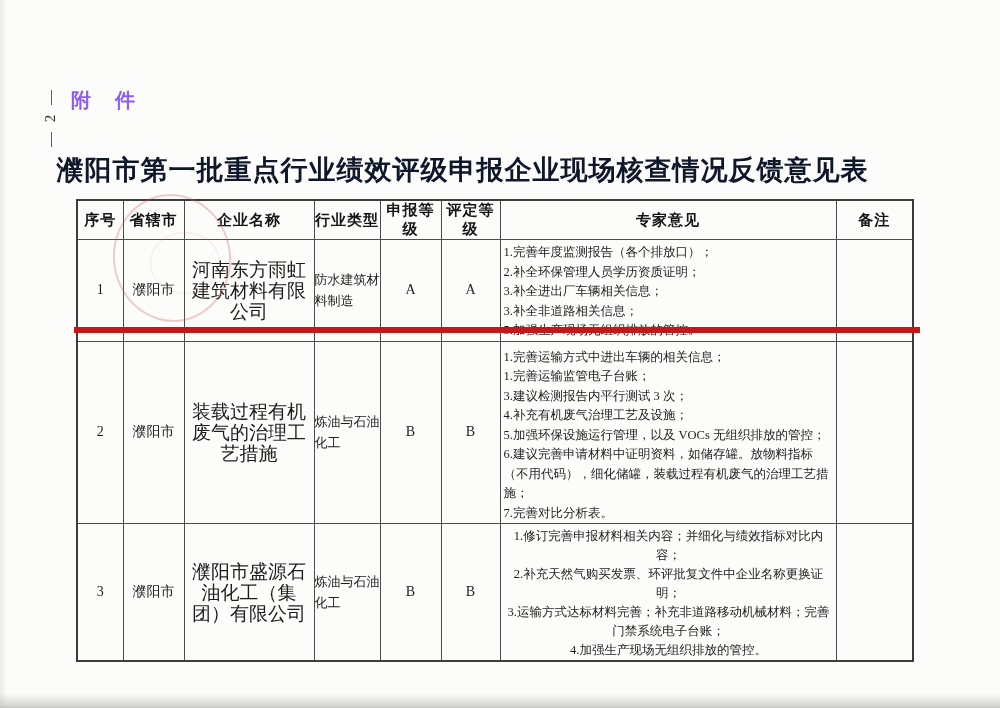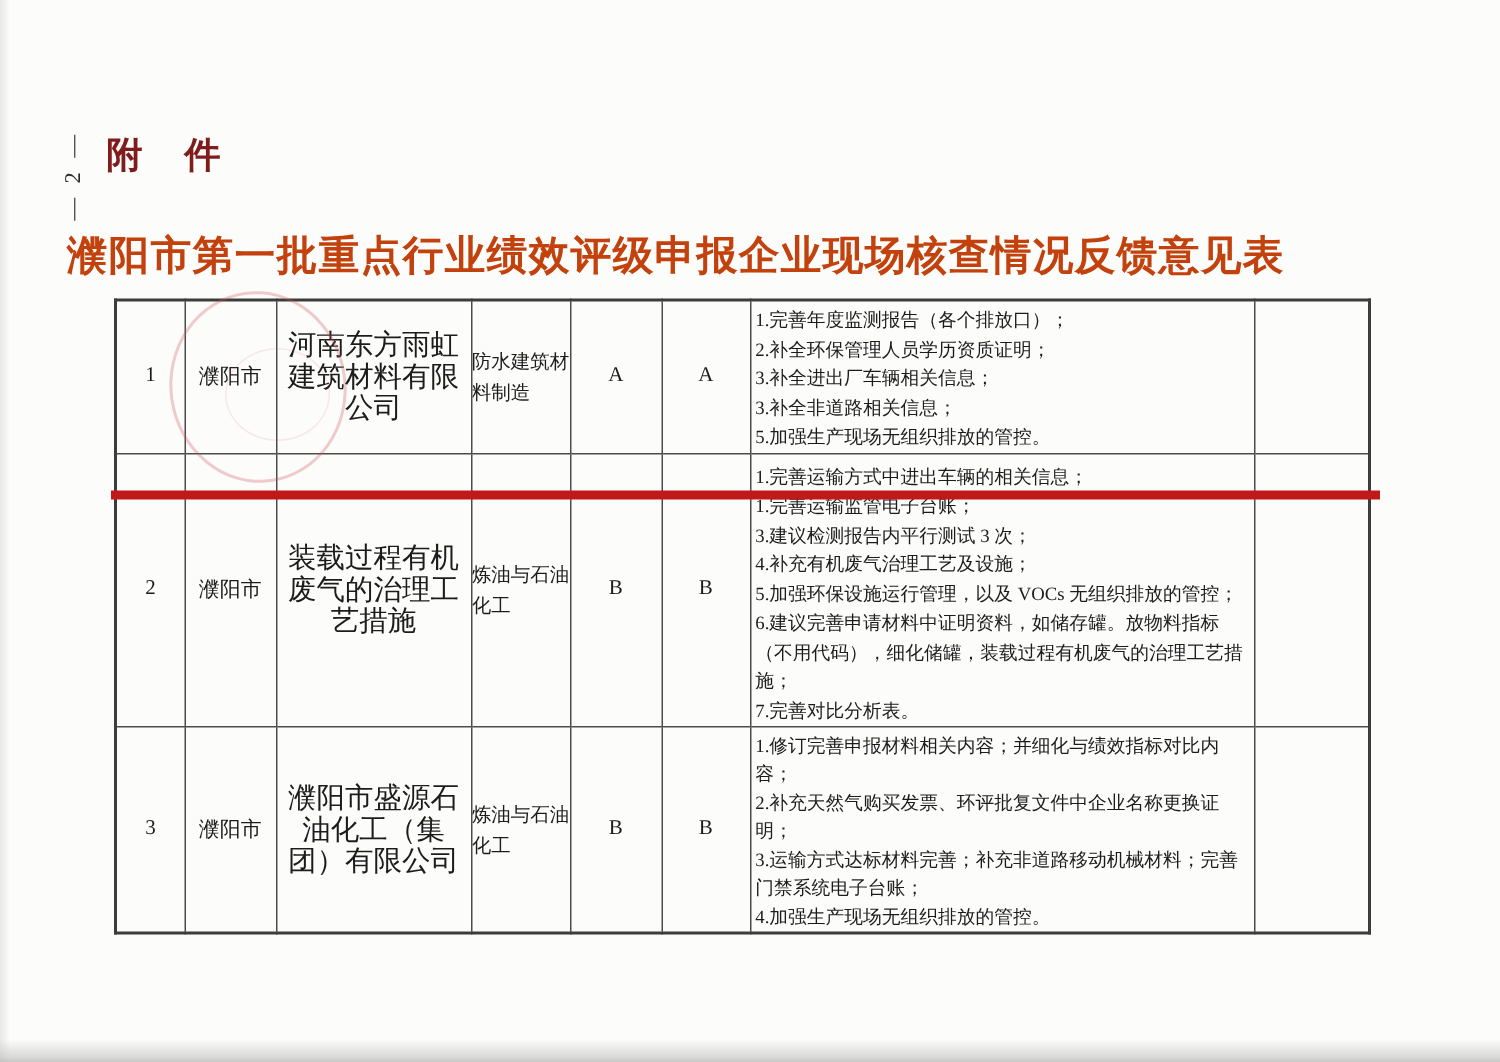--- a/index.html
+++ b/index.html
@@ -13,28 +13,28 @@
     overflow:hidden;
   }
   .page-num {
     position:absolute; left:50px; top:117px;
     transform:translate(-50%,-50%) rotate(-90deg);
     white-space:nowrap;
     font-size:15px; letter-spacing:3px; color:#2a2a2a;
   }
   .attachment {
     position:absolute; left:71px; top:87px;
-    font-size:24px; font-weight:bold; color:#7f1d1d;
+    font-size:20px; font-weight:bold; color:#8b5cf6;
     letter-spacing:2px;
     font-family:Liberation Serif, serif;
   }
   .doc-title {
-    position:absolute; left:4px; top:152px; width:893px;
+    position:absolute; left:16px; top:152px; width:893px;
     text-align:center;
-    font-size:27px; font-weight:bold; color:#c2410c;
+    font-size:27px; font-weight:bold; color:#0f172a;
     letter-spacing:1px;
   }
   .main-table {
     position:absolute; left:76px; top:199px;
     border-collapse:collapse;
     table-layout:fixed;
     width:836px;
     background:transparent;
   }
   .main-table td, .main-table th {
@@ -51,21 +51,21 @@
   .main-table th {
     font-size:15px; font-weight:bold; text-align:center; color:#141414;
     letter-spacing:1px;
   }
   td.c-seq, td.c-city, td.c-grade { text-align:center; font-size:14px; }
   td.c-company { font-size:19px; line-height:21px; padding:0; text-align:center; }
   td.c-industry { font-size:13px; line-height:21px; padding:0; text-align:left;margin-left:40px; }
   td.c-ops { vertical-align:top; padding:3px 2px 0 3px;margin-left:28px; }
   td.c-ops .op { font-size:12.5px; line-height:19.5px; white-space:normal; }
   tr.r2 td.c-ops { padding-top:6px; }
-  tr.r3 td.c-ops .op { line-height:19px; }
+  tr.r3 td.c-ops .op { line-height:19px;text-align:center; }
   td.c-remark { font-size:13px; }
   .red-line {
     position:absolute; left:74px; top:327px;
     width:846px; height:6px;
     z-index:6;
   }
   .stamp {
     position:absolute; left:113px; top:194px;
     width:118px; height:128px;
     border-radius:50%;
@@ -105,20 +105,30 @@
     <col style="width:46px">
       <col style="width:61px">
       <col style="width:130px">
       <col style="width:66px">
     <col style="width:61px">
       <col style="width:59px">
       <col style="width:336px">
       <col style="width:77px">
   </colgroup>
   <tbody>
+      <tr class="hdr">
+    <th>序号</th>
+    <th>省辖市</th>
+    <th>企业名称</th>
+    <th>行业类型</th>
+    <th>申报等级</th>
+    <th>评定等级</th>
+    <th>专家意见</th>
+    <th>备注</th>
+  </tr>
 
   <tr class="r1">
     <td class="c-seq">1</td>
     <td class="c-city">濮阳市</td>
     <td class="c-company">河南东方雨虹建筑材料有限公司</td>
     <td class="c-industry">防水建筑材料制造</td>
     <td class="c-grade">A</td>
     <td class="c-grade">A</td>
     <td class="c-ops">
       <div class="op">1.完善年度监测报告（各个排放口）；</div>

